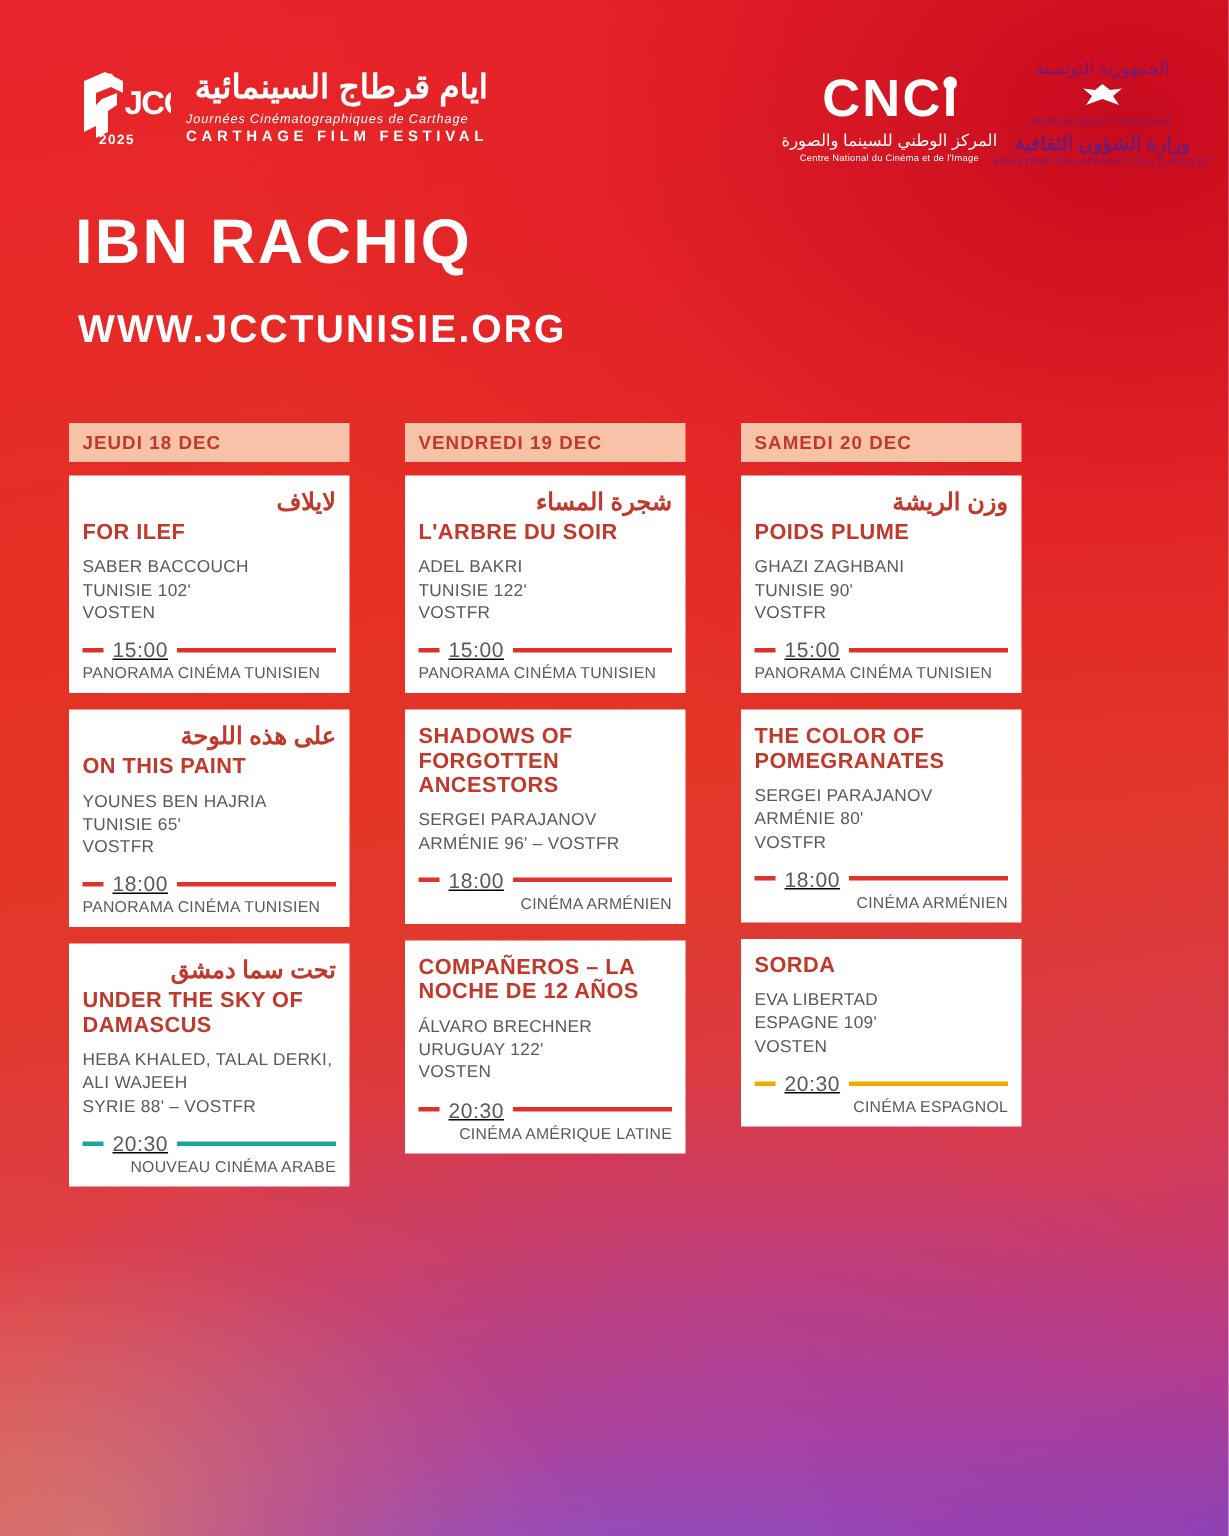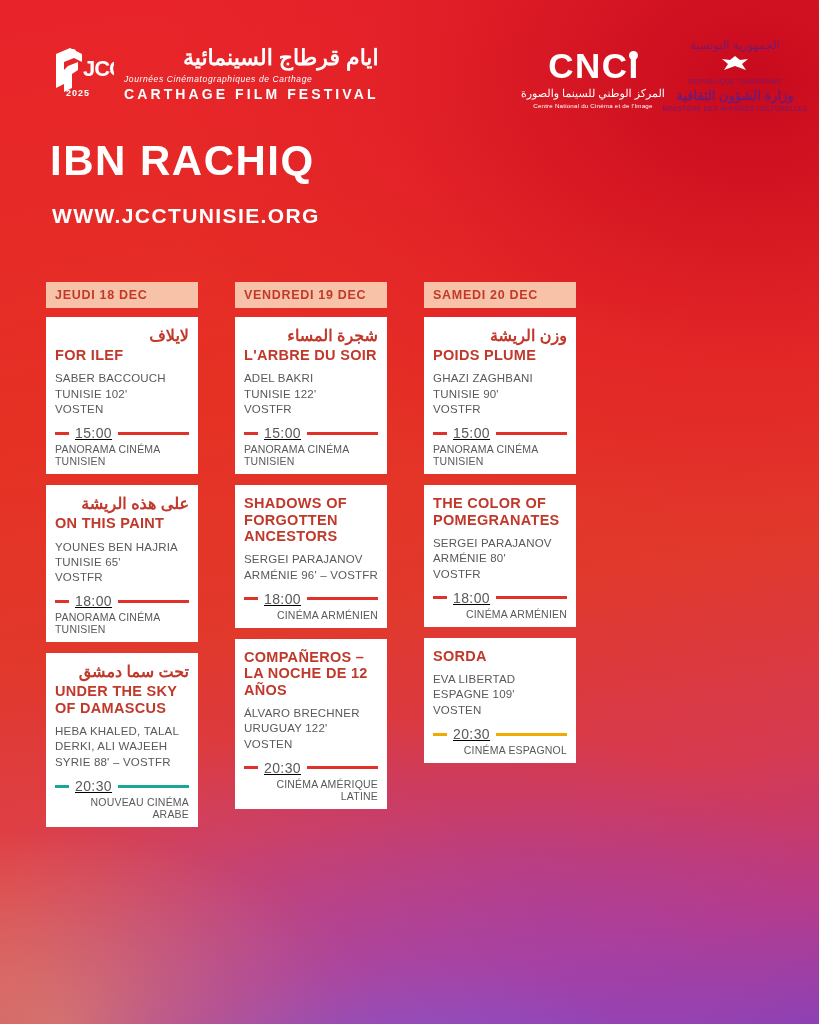--- a/index.html
+++ b/index.html
@@ -34,21 +34,21 @@
   .jcc-titles { padding-top: 2px; }
   .jcc-ar {
     color: #fff; font-size: 22px; font-weight: 700; letter-spacing: 0.5px;
     direction: rtl; line-height: 1.1;
   }
   .jcc-fr {
     color: #fff; font-size: 8.5px; letter-spacing: 0.6px; margin-top: 4px;
     font-style: italic;
   }
   .jcc-en {
-    color: #fff; font-size: 14px; letter-spacing: 3.1px; margin-top: 2px;
+    color: #fff; font-size: 10px; letter-spacing: 3.1px; margin-top: 2px;
     font-weight: 700;
   }
 
   .cnci {
     position: absolute; left: 521px; top: 48px; text-align: center; color: #fff;
   }
   .cnci-word {
     font-size: 35px; font-weight: 800; letter-spacing: 1.5px; line-height: 1;
     display: flex; align-items: center; justify-content: center;
   }
@@ -70,30 +70,30 @@
   .ministry-eagle { margin: 2px auto 1px; width: 30px; height: 22px; }
 
   
   .venue-title {
     position: absolute; left: 50px; top: 140px;
     color: #fff; font-size: 42px; font-weight: 800; letter-spacing: 1.5px;
     line-height: 1;
   }
   .venue-url {
     position: absolute; left: 52px; top: 204px;
-    color: #fff; font-size: 21px; font-weight: 700; letter-spacing: 1.4px;
+    color: #fff; font-size: 26px; font-weight: 700; letter-spacing: 1.4px;
   }
 
   
   .grid {
     position: absolute; left: 46px; top: 282px;
     width: 748px;
     display: flex; gap: 37px;
   }
-  .col { width: 152px; }
+  .col { width: 187px; }
   .day-head {
     background: #f7c2a8;
     color: #c0392b;
     font-size: 12.5px; font-weight: 700; letter-spacing: 0.7px;
     padding: 6px 8px 6px 9px;
     margin-bottom: 9px;
   }
   .card {
     background: #fff;
     padding: 9px 9px 0 9px;
@@ -191,21 +191,21 @@
           <div>VOSTEN</div>
         </div>
         <div class="time-row">
           <span class="rule" style="background: rgb(224, 49, 42);"></span>
           <span class="time">15:00</span>
           <span class="rule-long" style="background: rgb(224, 49, 42);"></span>
         </div>
         <div class="section">PANORAMA CINÉMA TUNISIEN</div>
       </div>
       <div class="card">
-        <div class="title-ar">على هذه الريشة</div>
+        <div class="title-ar">على هذه اللوحة</div>
         <div class="title-lat">ON THIS PAINT</div>
         <div class="meta">
           <div>YOUNES BEN HAJRIA</div>
           <div>TUNISIE 65'</div>
           <div>VOSTFR</div>
         </div>
         <div class="time-row">
           <span class="rule" style="background: rgb(224, 49, 42);"></span>
           <span class="time">18:00</span>
           <span class="rule-long" style="background: rgb(224, 49, 42);"></span>

